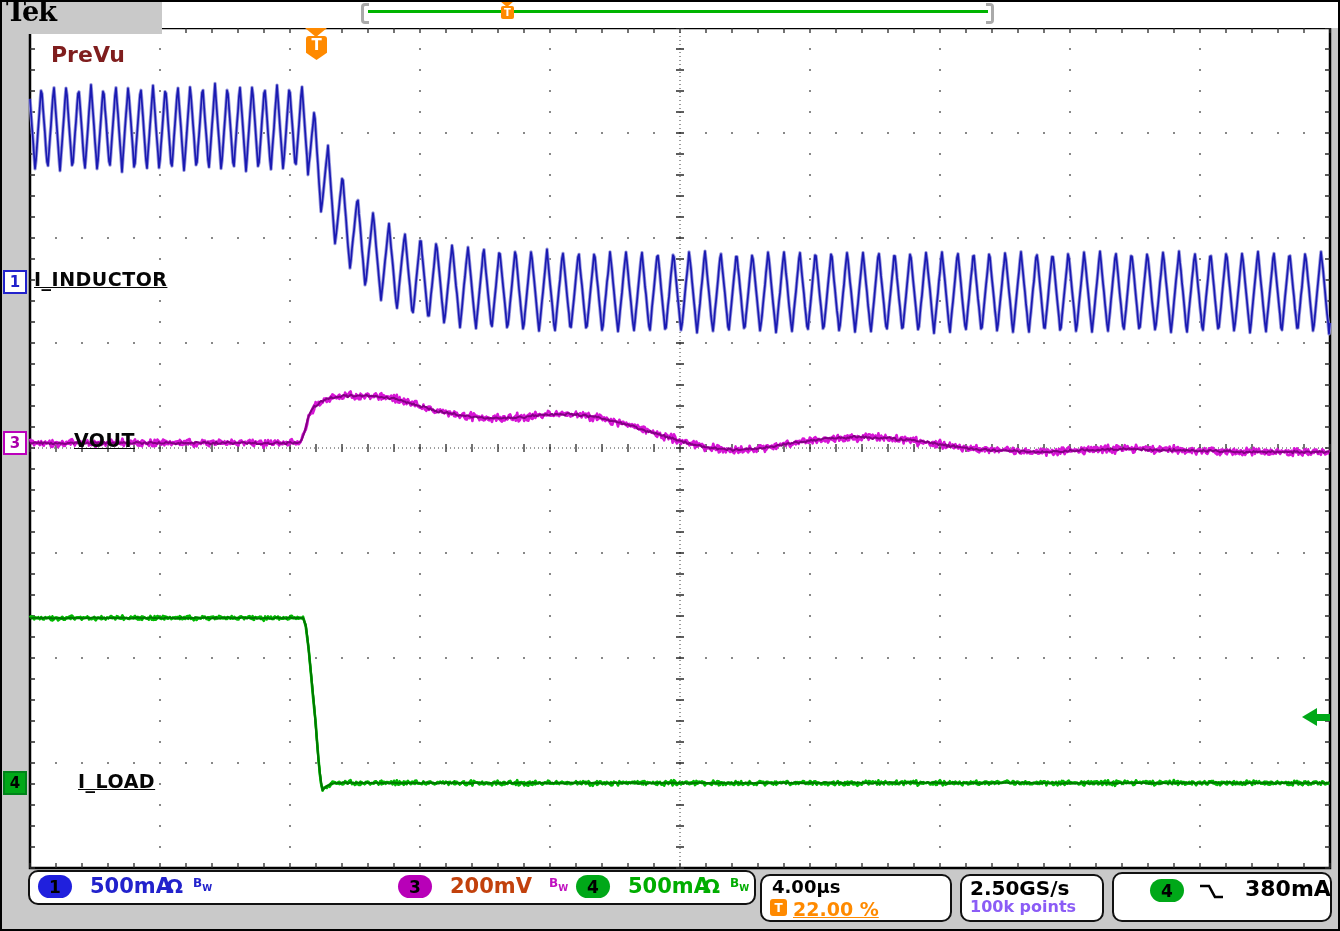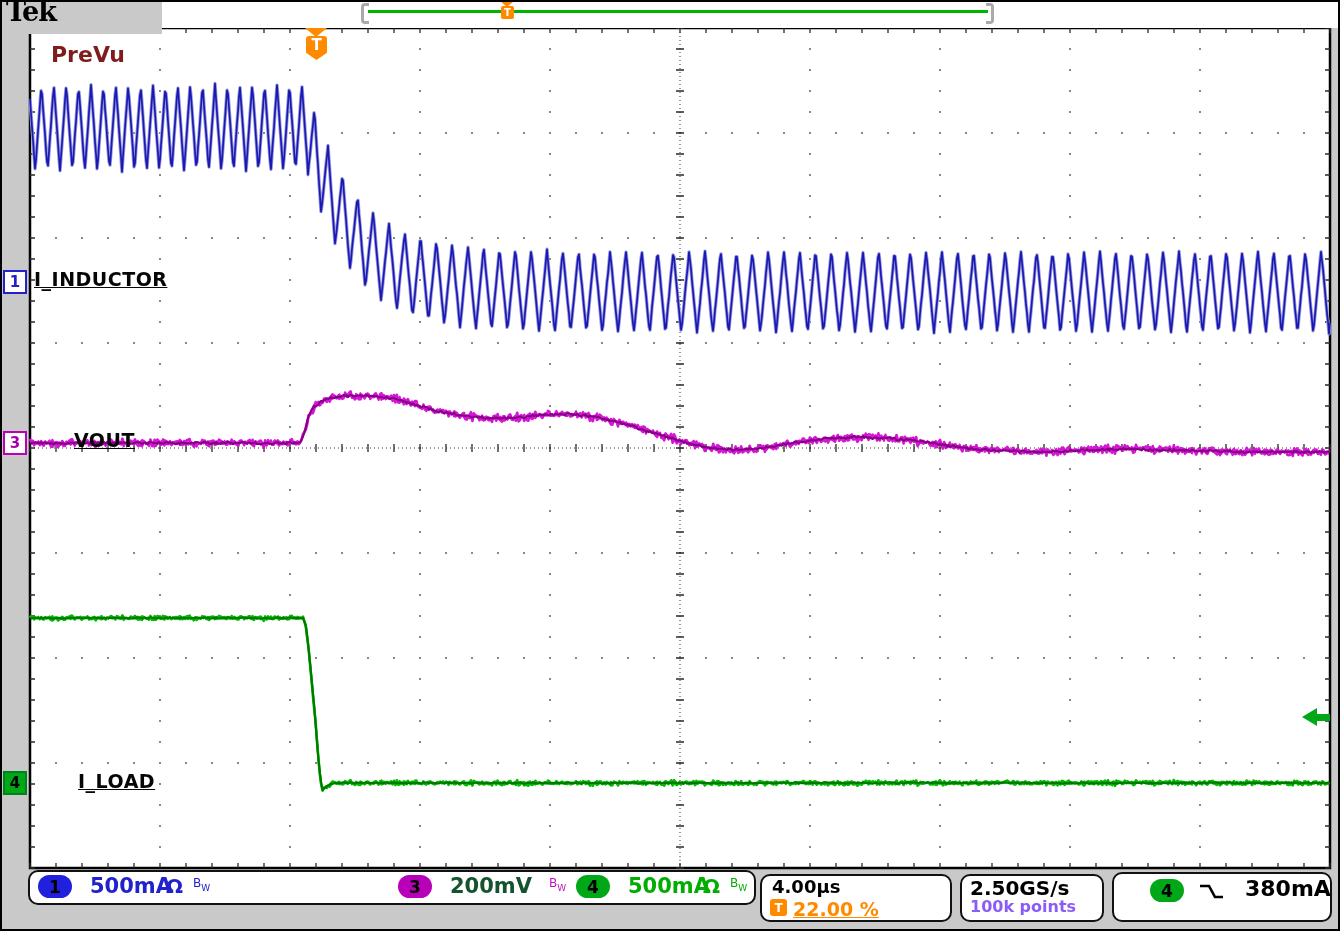--- a/index.html
+++ b/index.html
@@ -32,21 +32,21 @@
   .chmark .arrow{position:absolute;left:19px;top:2px;width:0;height:0;border:8px solid transparent;border-right:none;}
   .chlabel{position:absolute;font-weight:bold;font-size:19px;color:#060606;z-index:9;letter-spacing:0.5px;text-decoration:underline;}
   
   #tlev-tail{position:absolute;left:1317px;top:714px;width:13px;height:7px;background:#00a818;z-index:10;}
   #tlev-tri{position:absolute;left:1302px;top:708px;width:0;height:0;border-top:9px solid transparent;
             border-bottom:9px solid transparent;border-right:15px solid #00a818;z-index:10;}
   
   .rbox{position:absolute;background:#fff;border:2px solid #111;border-radius:10px;z-index:5;}
   .pill{position:absolute;width:34px;height:23px;border-radius:12px;display:flex;align-items:center;
         justify-content:center;font-size:17px;font-weight:bold;color:#000;}
-  .bw{font-weight:normal;font-size:12px;}
+  .bw{font-weight:bold;font-size:12px;}
   .bw .sub{font-size:9px;vertical-align:-4px;}
   #trig-pos-icon{position:absolute;left:8px;top:23px;width:17px;height:17px;background:#ff8a00;border-radius:3px;
         color:#fff;font-size:12px;font-weight:bold;display:flex;align-items:center;justify-content:center;}
   svg{position:absolute;left:0;top:0;z-index:1;}
 </style>
 </head>
 <body>
 
 <div id="screen">
 
@@ -101,21 +101,21 @@
   <div id="tlev-tail"></div>
   <div id="tlev-tri"></div>
 
   <div class="rbox" style="left:28px;top:870px;width:724px;height:31px;">
     <div class="pill" style="left:8px;top:3px;background:#2020dd;">1</div>
     <div class="txt" style="left:60px;top:2px;font-size:21px;color:#2222cc;">500mA</div>
     <div class="txt" style="left:136px;top:2px;font-size:20px;color:#2222cc;">Ω</div>
     <div class="txt bw" style="left:163px;top:4px;color:#2222cc;"><span>B</span><span class="sub">W</span></div>
 
     <div class="pill" style="left:368px;top:3px;background:#b800b8;">3</div>
-    <div class="txt" style="left:420px;top:2px;font-size:21px;color:#14532d;">200mV</div>
+    <div class="txt" style="left:420px;top:2px;font-size:21px;color:#c2410c;">200mV</div>
     <div class="txt bw" style="left:519px;top:4px;color:#c012c0;"><span>B</span><span class="sub">W</span></div>
 
     <div class="pill" style="left:546px;top:3px;background:#00a818;">4</div>
     <div class="txt" style="left:598px;top:2px;font-size:21px;color:#00ad00;">500mA</div>
     <div class="txt" style="left:673px;top:2px;font-size:20px;color:#00ad00;">Ω</div>
     <div class="txt bw" style="left:700px;top:4px;color:#00ad00;"><span>B</span><span class="sub">W</span></div>
   </div>
 
   <div class="rbox" style="left:760px;top:874px;width:188px;height:44px;">
     <div class="txt" style="left:10px;top:0px;font-size:18px;color:#000;">4.00µs</div>

